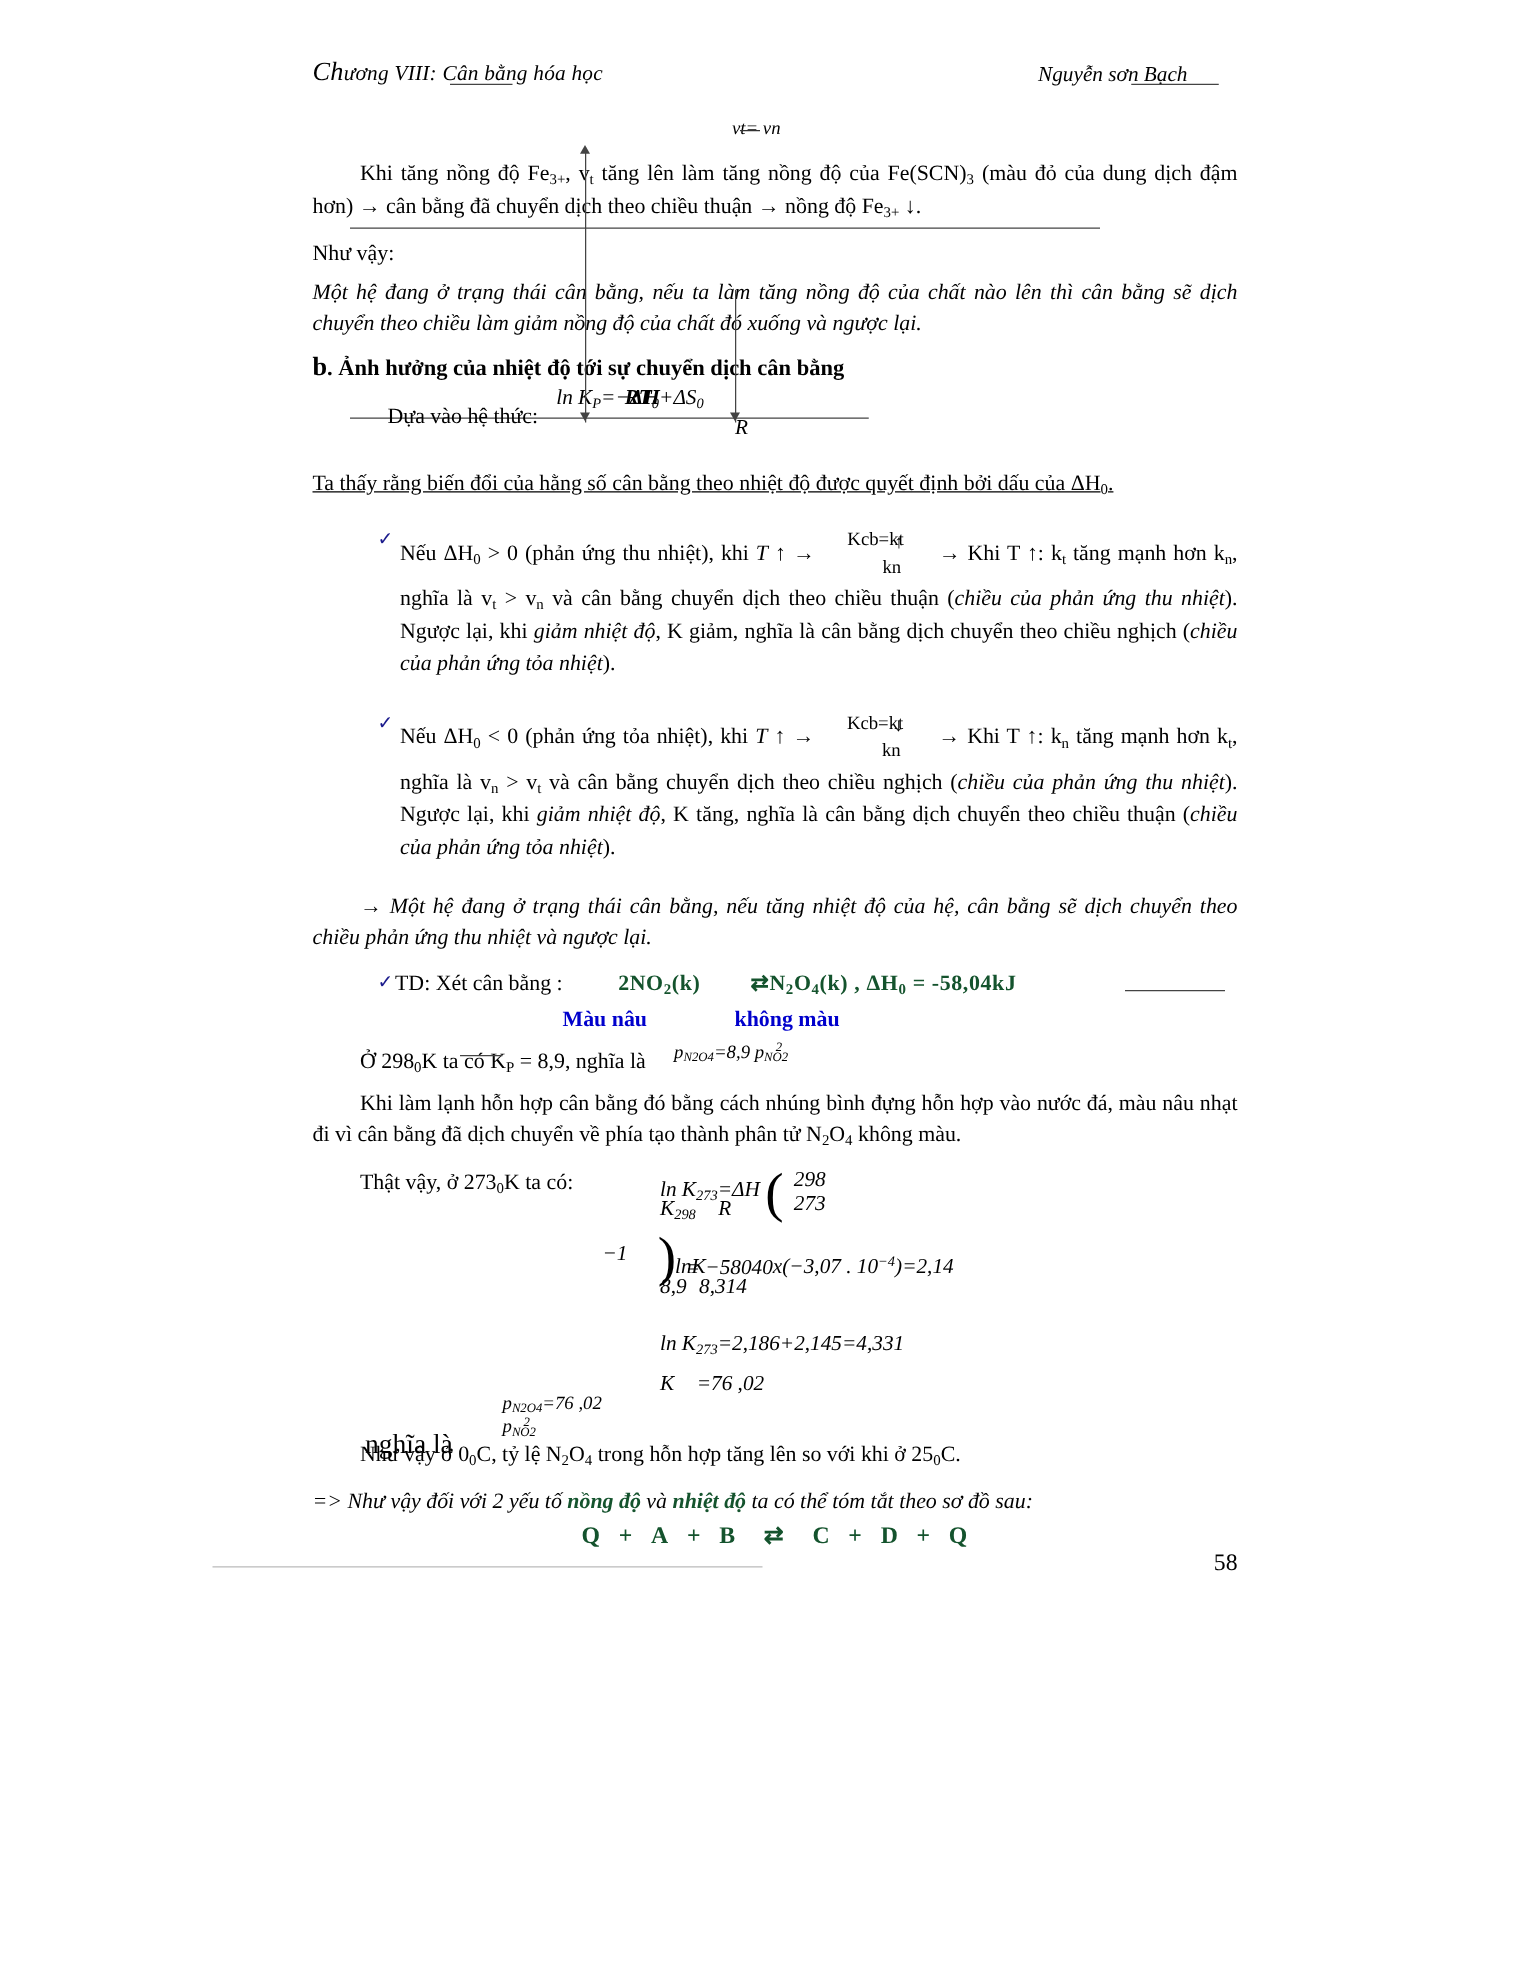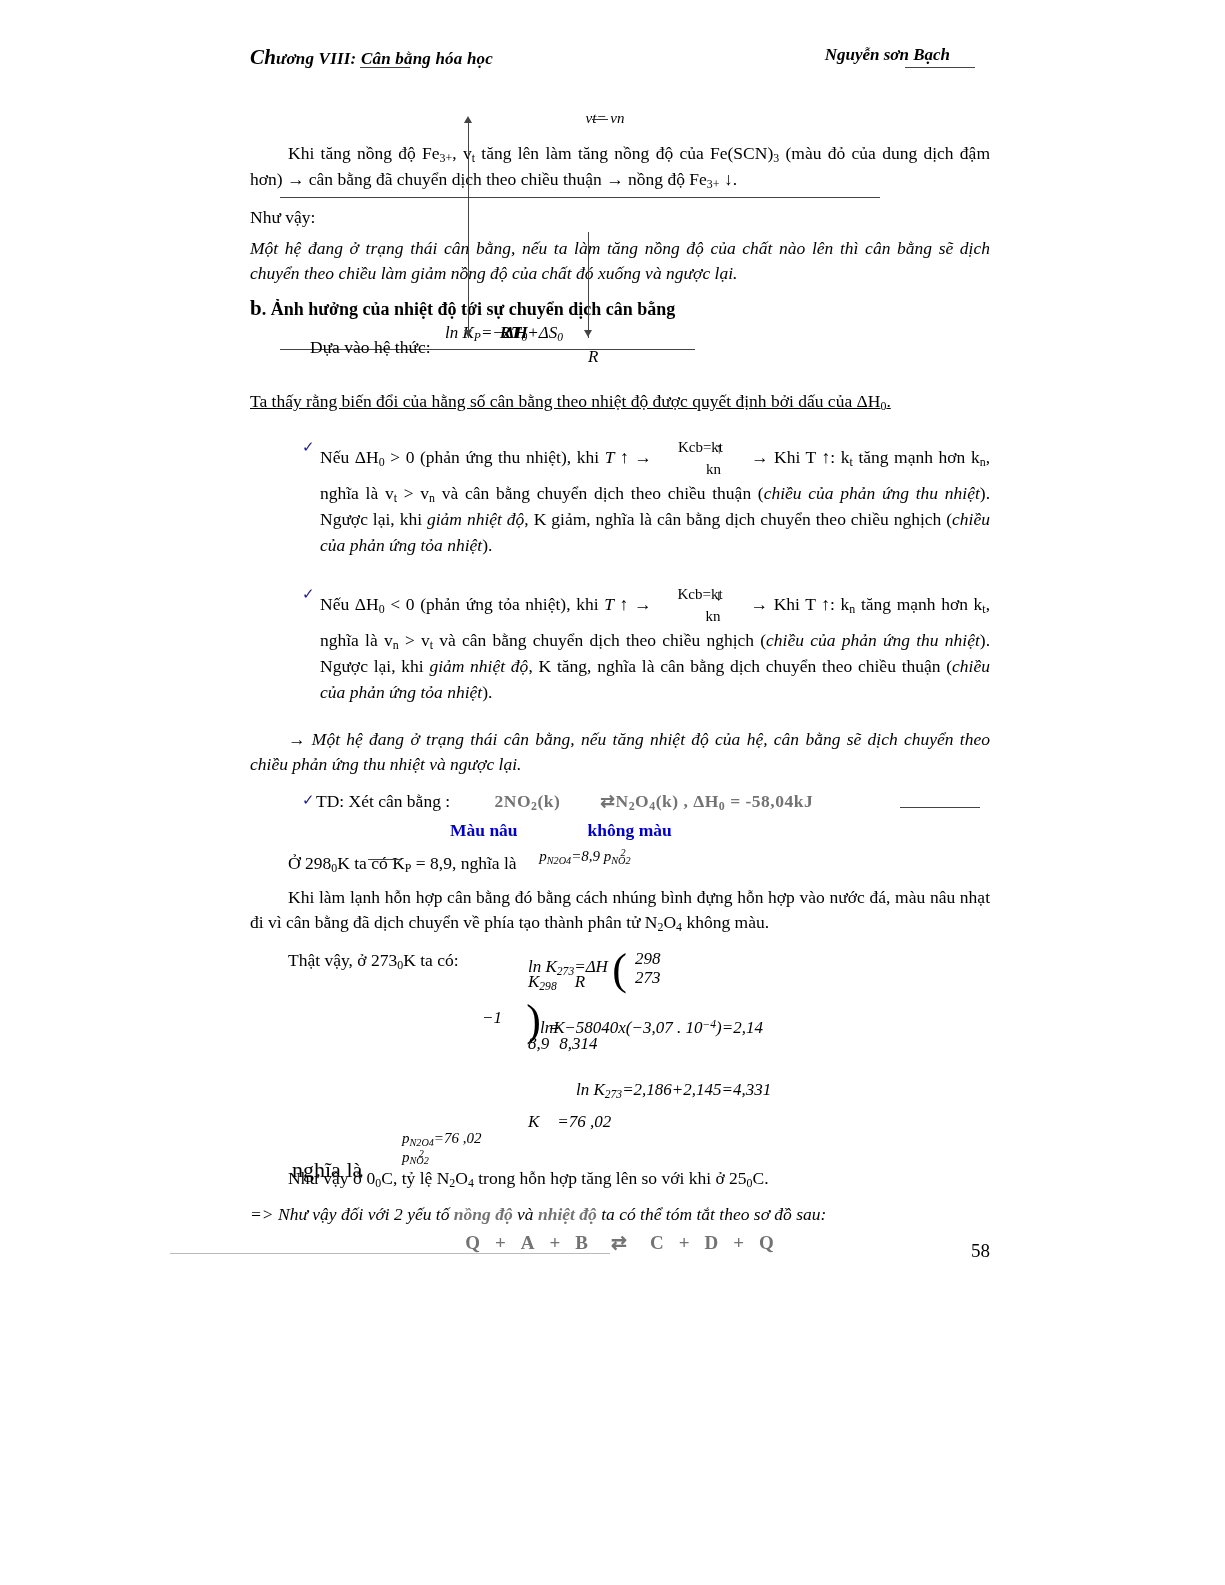--- a/index.html
+++ b/index.html
@@ -19,25 +19,25 @@
   .content {
     position: absolute;
     left: 250px;
     top: 45px;
     width: 740px;
   }
   
   .header {
     display: flex;
     justify-content: space-between;
-    align-items: flex-start;
-    font-weight: bold;
+    align-items: flex-end;
+    font-weight: normal;
     font-style: italic;
     font-size: 17px;
-    margin-bottom: 40px;
+    margin-bottom: 25px;
   }
   .header .chap { letter-spacing: 0.2px; }
   .header .chap .big { font-size: 21px; }
   .header .author { margin-right: 40px; font-size: 17px; }
 
   p { margin: 0 0 4px 0; font-size: 17.5px; line-height: 1.42; text-align: justify; }
   .indent { text-indent: 38px; }
   .italic { font-style: italic; }
   .bold { font-weight: bold; }
 
@@ -96,21 +96,21 @@
   .kcb .den { display:block; margin-left: 26px; }
 
   .arrow-up { font-size: 15px; }
 
   .td-line {
     margin-top: 14px;
     padding-left: 52px;
     font-size: 17.5px;
     position: relative;
   }
-  .blue-bold { color: #737373; font-weight: bold; }
+  .blue-bold { color: #14532d; font-weight: bold; }
 
   .rxn {
     margin-left: 40px;
     letter-spacing: 0.5px;
   }
 
   .mau-line {
     margin-top: 6px;
     padding-left: 200px;
     font-weight: bold;
@@ -277,21 +277,21 @@
         <span class="math-italic">K</span><sub class="math-italic">298</sub><span style="display:inline-block;width:18px;"></span><span class="math-italic">R</span>
       </div>
 
       <div style="position:absolute;left:290px;top:68px;font-size:17px;">
         <span class="math-italic">ln</span><span class="math-italic">K</span><span class="math-italic" style="margin-left:-16px;">= −58040</span><span class="math-italic">x(−3,07 . 10</span><sup class="math-italic">−4</sup><span class="math-italic">)=2,14</span>
       </div>
       <div style="position:absolute;left:278px;top:84px;font-size:17px;">
         <span class="math-italic">8,9</span><span style="display:inline-block;width:10px;"></span><span class="math-italic">8,314</span>
       </div>
 
-      <div style="position:absolute;left:278px;top:130px;font-size:17px;margin-left:48px;" class="math-italic">
+      <div style="position:absolute;left:278px;top:130px;font-size:17px;" class="math-italic">
         <span>ln K</span><sub>273</sub><span>=2,186+2,145=4,331</span>
       </div>
 
       <div style="position:absolute;left:278px;top:162px;font-size:17px;" class="math-italic">
         <span>K</span><span style="display:inline-block;width:18px;"></span><span>=76 ,02</span>
       </div>
 
       <div style="position:absolute;left:42px;top:207px;font-size:22px;">nghĩa là</div>
       <div style="position:absolute;left:152px;top:180px;font-size:15px;" class="math-italic">
         <span>p</span><sub>N2O4</sub><span>=76 ,02 p</span><sub>NO2</sub><sup style="margin-left:-10px;">2</sup>

